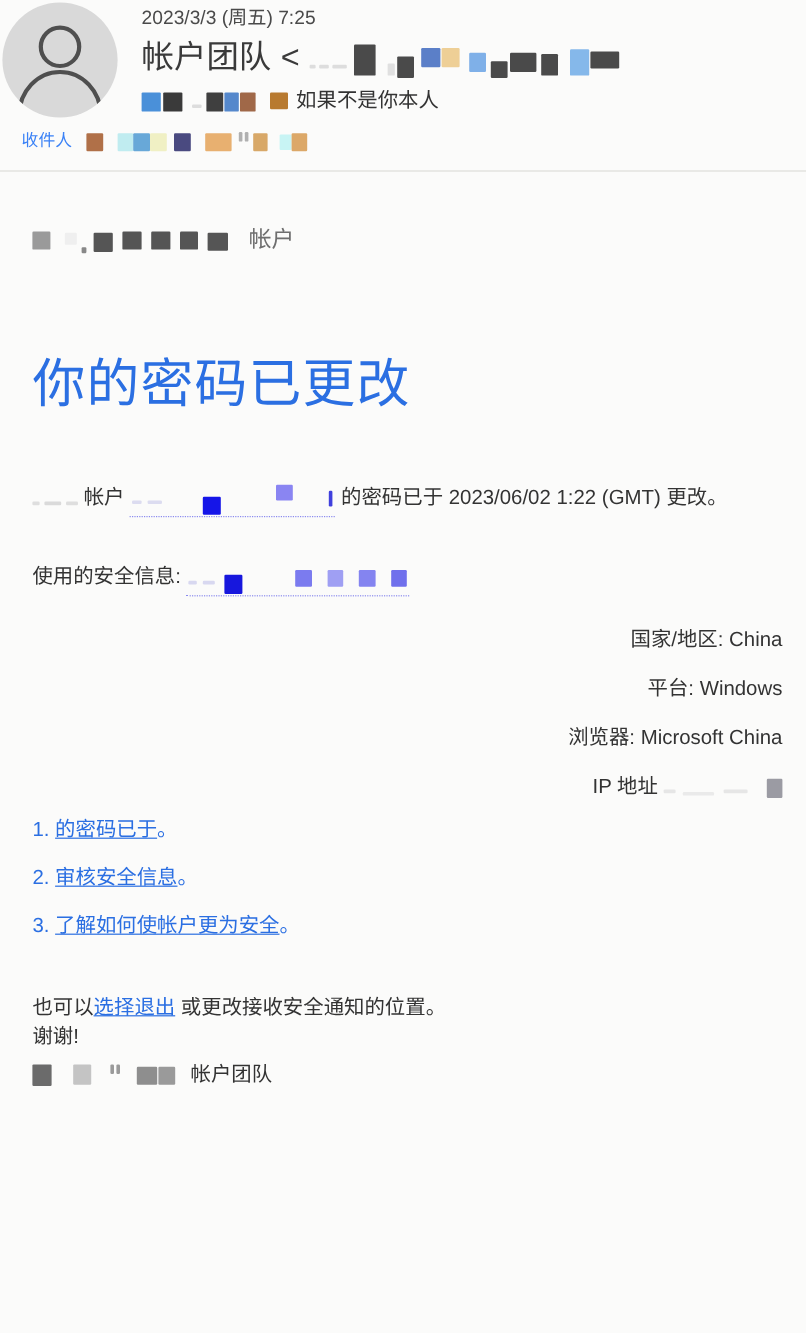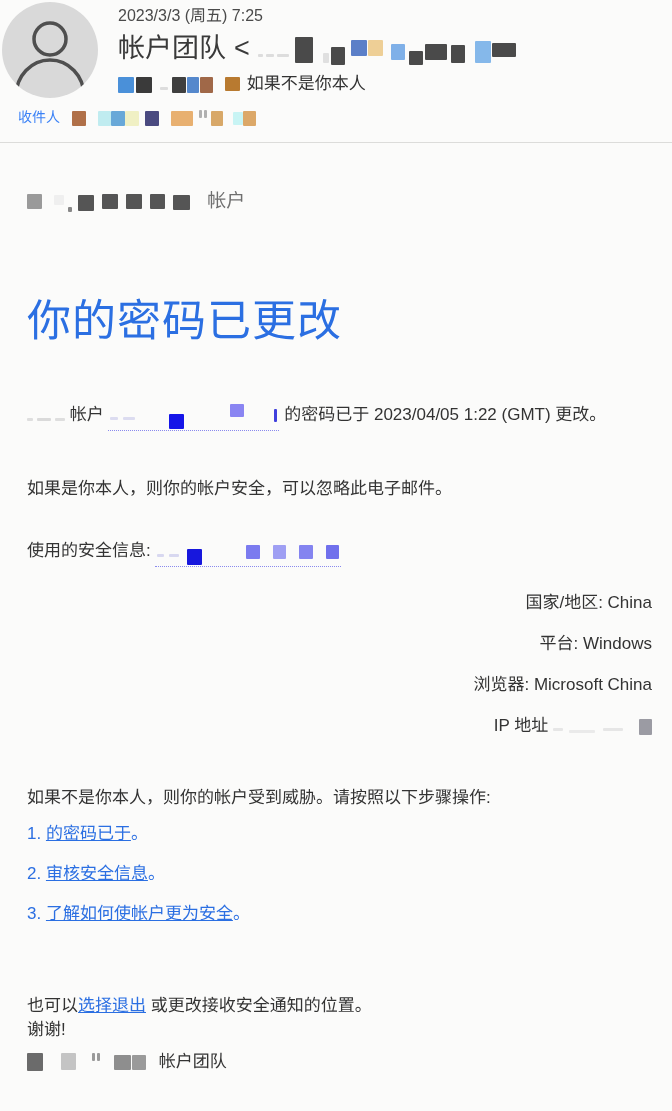--- a/index.html
+++ b/index.html
@@ -45,21 +45,21 @@
   }
   .para { margin: 0; line-height: 24px; color: #333; }
   .intro       { margin-top: 56px; }
   .safe-note   { margin-top: 46px; }
   .security    { margin-top: 38px; }
   .detail      { margin-top: 17px; text-align: right; }
   .detail-first{ margin-top: 24px; }
   .threat      { margin-top: 48px; }
   .step        { margin-top: 16px; color: #2b6fe2; }
   .step-first  { margin-top: 12px; }
-  .optout      { margin-top: 68px; }
+  .optout      { margin-top: 44px; }
   .thanks      { }
   .signature   { margin-top: 8px; }
   .link { color: #2b6fe2; text-decoration: underline; cursor: pointer; }
   .blue { color: #2b6fe2; }
 </style>
 </head>
 <body>
 
 <div class="page">
 
@@ -93,39 +93,37 @@
       <span class="redact"><span class="blk" style="width: 15px; height: 15px; background: rgb(154, 154, 154); margin-right: 12px;"></span><span class="blk" style="width: 10px; height: 10px; background: rgb(239, 239, 239); margin-right: 4px; transform: translateY(-2px);"></span><span class="blk" style="width: 4px; height: 5px; background: rgb(136, 136, 136); margin-right: 6px; transform: translateY(8px);"></span><span class="blk" style="width: 16px; height: 16px; background: rgb(85, 85, 85); margin-right: 8px; transform: translateY(1px);"></span><span class="blk" style="width: 16px; height: 15px; background: rgb(85, 85, 85); margin-right: 8px;"></span><span class="blk" style="width: 16px; height: 15px; background: rgb(85, 85, 85); margin-right: 8px;"></span><span class="blk" style="width: 15px; height: 15px; background: rgb(85, 85, 85); margin-right: 8px;"></span><span class="blk" style="width: 17px; height: 15px; background: rgb(85, 85, 85); transform: translateY(1px);"></span></span>
       <span>帐户</span>
     </div>
 
     <h1 class="headline">你的密码已更改</h1>
 
     <p class="para intro">
       <span class="redact"><span class="blk" style="width: 6px; height: 3px; background: rgb(222, 222, 222); margin-right: 4px; transform: translateY(4px);"></span><span class="blk" style="width: 14px; height: 3px; background: rgb(218, 218, 218); margin-right: 4px; transform: translateY(4px);"></span><span class="blk" style="width: 10px; height: 3px; background: rgb(222, 222, 222); transform: translateY(4px);"></span></span>
       <span>帐户</span>
       <span class="redact link-redact"><span class="blk" style="width: 8px; height: 3px; background: rgb(220, 220, 240); margin-right: 5px; transform: translateY(3px);"></span><span class="blk" style="width: 12px; height: 3px; background: rgb(220, 220, 240); margin-right: 34px; transform: translateY(3px);"></span><span class="blk" style="width: 15px; height: 15px; background: rgb(21, 21, 232); margin-right: 46px; transform: translateY(6px);"></span><span class="blk" style="width: 14px; height: 13px; background: rgb(138, 133, 242); margin-right: 30px; transform: translateY(-5px);"></span><span class="blk" style="width: 3px; height: 13px; background: rgb(64, 64, 221);"></span></span>
-      <span>的密码已于 2023/04/05 1:22 (GMT) 更改。</span>
+      <span>的密码已于 2023/06/02 1:22 (GMT) 更改。</span>
     </p>
 
-    <p class="para safe-note">如果是你本人，则你的帐户安全，可以忽略此电子邮件。</p>
 
     <p class="para security">
       <span>使用的安全信息:</span>
       <span class="redact link-redact"><span class="blk" style="width: 7px; height: 3px; background: rgb(216, 216, 240); margin-right: 5px; transform: translateY(4px);"></span><span class="blk" style="width: 10px; height: 3px; background: rgb(216, 216, 240); margin-right: 8px; transform: translateY(4px);"></span><span class="blk" style="width: 15px; height: 16px; background: rgb(23, 23, 221); margin-right: 44px; transform: translateY(5px);"></span><span class="blk" style="width: 14px; height: 14px; background: rgb(123, 123, 239); margin-right: 13px;"></span><span class="blk" style="width: 13px; height: 14px; background: rgb(159, 159, 243); margin-right: 13px;"></span><span class="blk" style="width: 14px; height: 14px; background: rgb(132, 132, 240); margin-right: 13px;"></span><span class="blk" style="width: 13px; height: 14px; background: rgb(112, 112, 236);"></span></span>
     </p>
 
     <p class="para detail detail-first">国家/地区: China</p>
     <p class="para detail">平台: Windows</p>
     <p class="para detail">浏览器: Microsoft China</p>
     <p class="para detail">
       <span>IP 地址</span>
       <span class="redact"><span class="blk" style="width: 10px; height: 3px; background: rgb(230, 230, 230); margin-right: 6px; transform: translateY(3px);"></span><span class="blk" style="width: 26px; height: 3px; background: rgb(234, 234, 234); margin-right: 8px; transform: translateY(5px);"></span><span class="blk" style="width: 20px; height: 3px; background: rgb(230, 230, 230); margin-right: 16px; transform: translateY(3px);"></span><span class="blk" style="width: 13px; height: 16px; background: rgb(155, 155, 163);"></span></span>
     </p>
 
-    <p class="para threat">如果不是你本人，则你的帐户受到威胁。请按照以下步骤操作:</p>
 
     <p class="para step step-first">
       <span class="blue">1.</span>
       <a class="link">的密码已于</a><span class="blue">。</span>
     </p>
     <p class="para step">
       <span class="blue">2.</span>
       <a class="link">审核安全信息</a><span class="blue">。</span>
     </p>
     <p class="para step">

